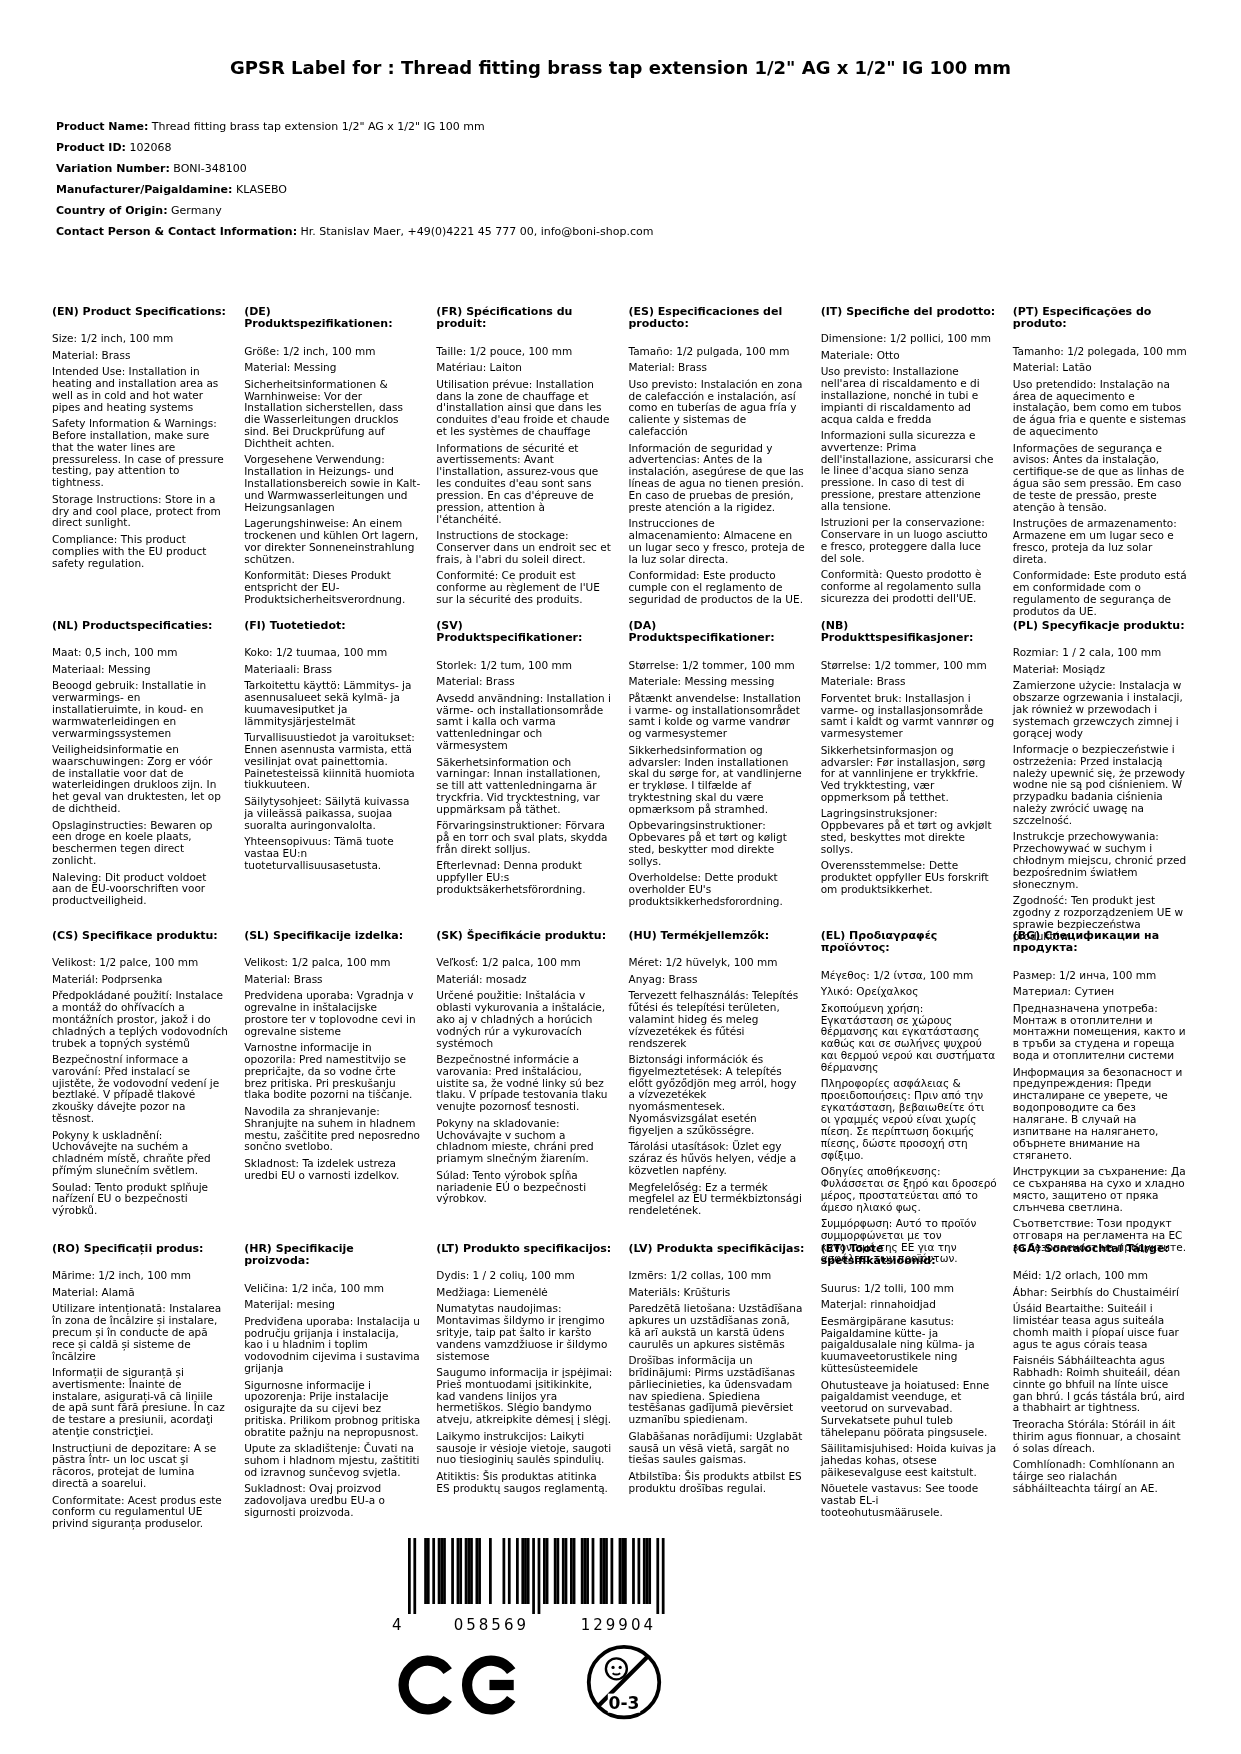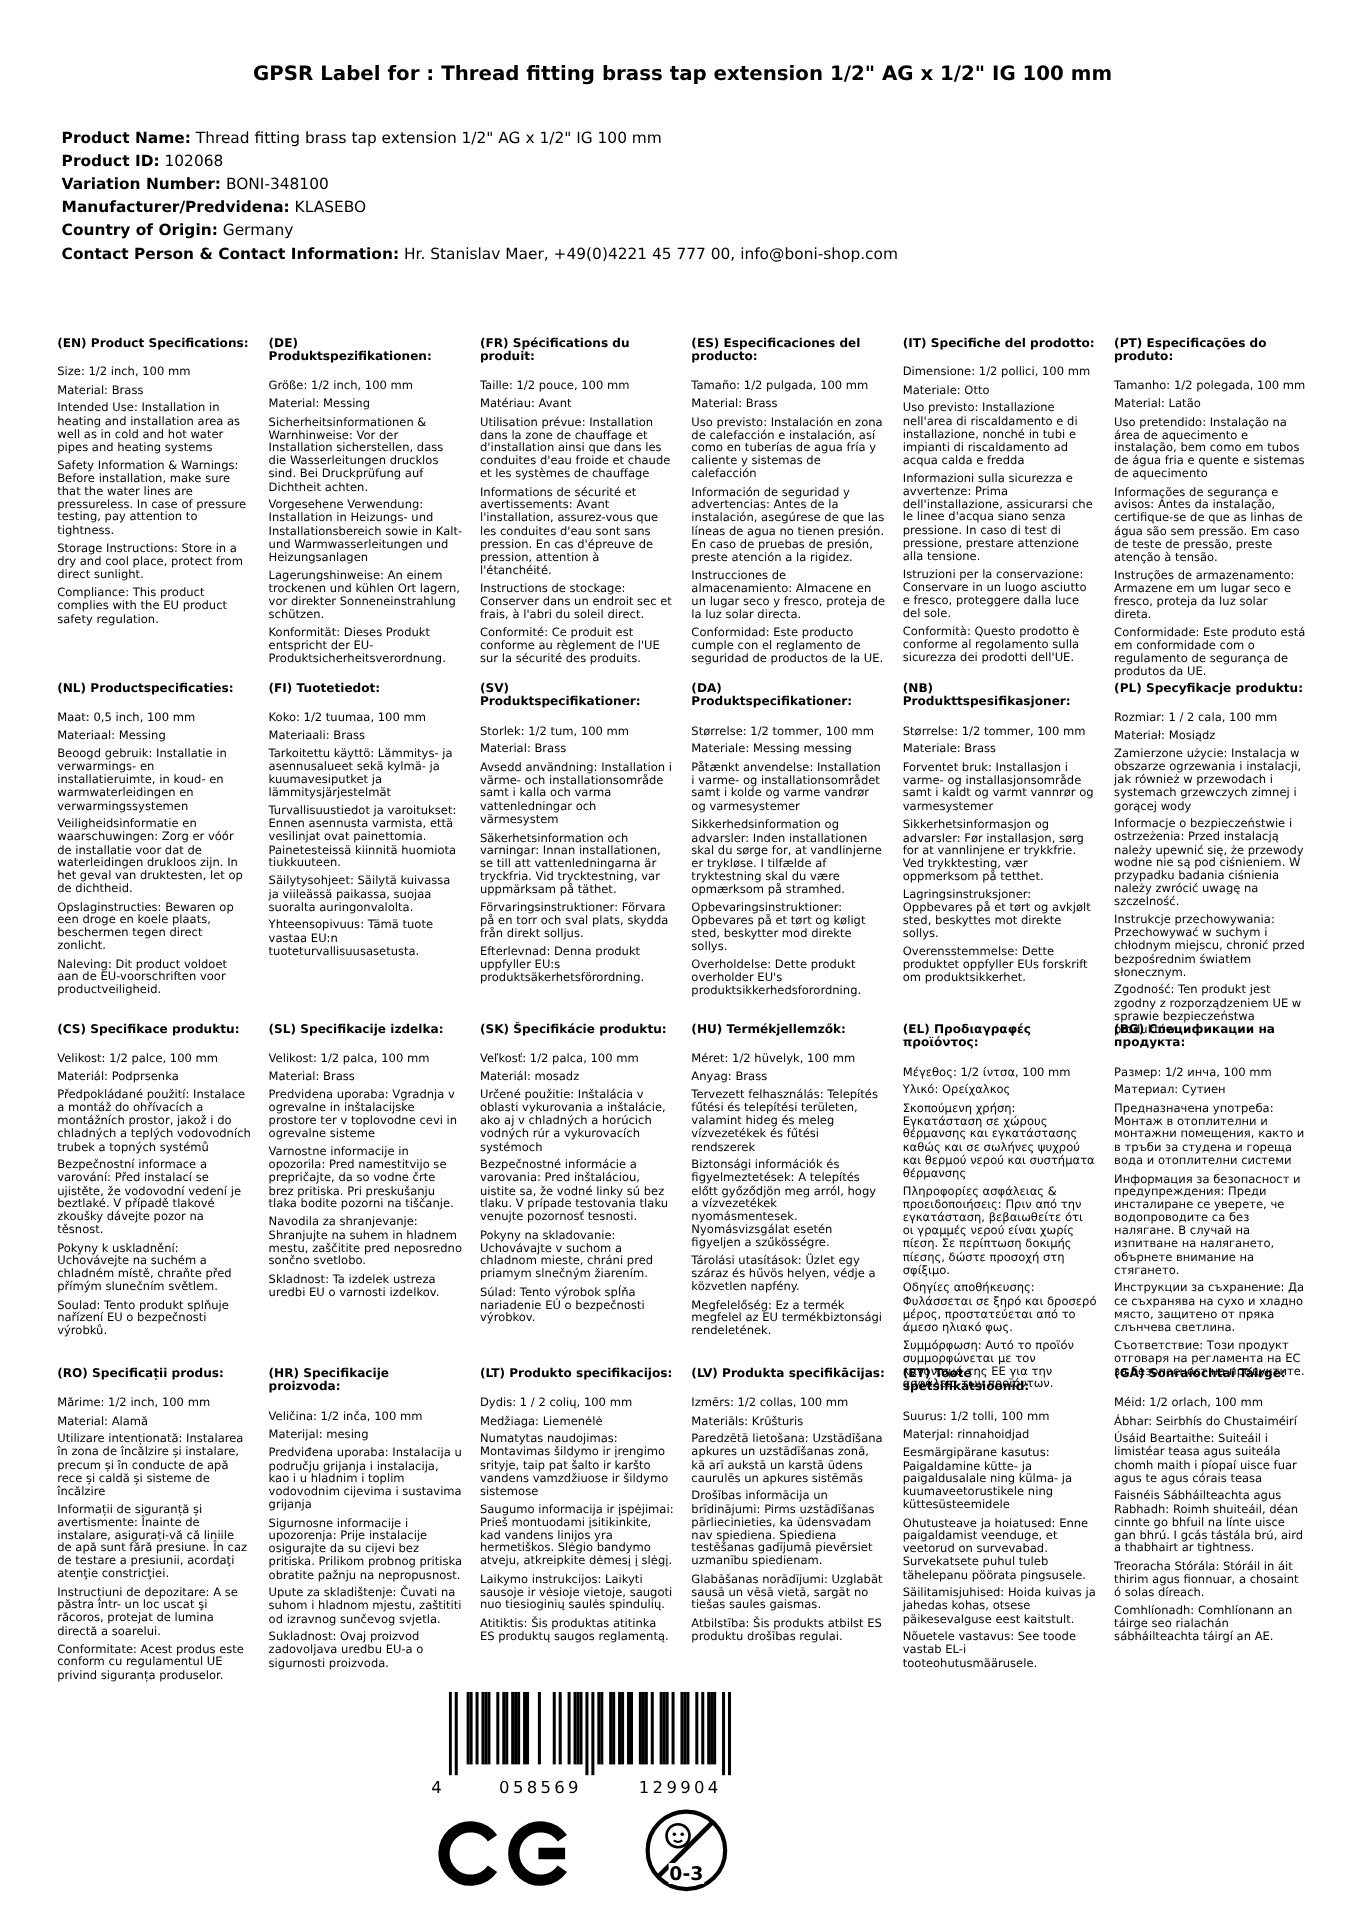--- a/index.html
+++ b/index.html
@@ -4,21 +4,21 @@
 <style>
   html,body{margin:0;padding:0;background:#888;}
   .page{
     position:relative;width:1241px;height:1754px;margin:0 auto;background:#ffffff;
     font-family:"DejaVu Sans","Liberation Sans",sans-serif;color:#000;overflow:hidden;
   }
   .title{
     padding-top:56px;margin:0 auto;max-width:980px;text-align:center;
     font-size:18px;font-weight:bold;line-height:1.32;
   }
-  .info{margin:36px 0 0 56px;font-size:14px;line-height:21px;}
+  .info{margin:36px 0 0 56px;font-size:11px;line-height:21px;}
   .info-row{white-space:nowrap;}
   .info-label{font-weight:bold;}
   .info-value{font-weight:normal;}
   .grid{
     margin:64px 52px 0 52px;display:grid;grid-template-columns:repeat(6,1fr);
     grid-template-rows:314px 310px 313px auto;column-gap:16px;
   }
   .cell{font-size:10.5px;line-height:1.13;}
   .cell-title{font-weight:bold;font-size:11px;line-height:1.15;margin:0 0 1px 0;}
   .spec{margin:4.5px 0 0 0;padding:0;}
@@ -46,21 +46,21 @@
     </div>
     <div class="info-row">
       <span class="info-label">Product ID:</span>
       <span class="info-value">102068</span>
     </div>
     <div class="info-row">
       <span class="info-label">Variation Number:</span>
       <span class="info-value">BONI-348100</span>
     </div>
     <div class="info-row">
-      <span class="info-label">Manufacturer/Predvidena:</span>
+      <span class="info-label">Manufacturer/Paigaldamine:</span>
       <span class="info-value">KLASEBO</span>
     </div>
     <div class="info-row">
       <span class="info-label">Country of Origin:</span>
       <span class="info-value">Germany</span>
     </div>
     <div class="info-row">
       <span class="info-label">Contact Person &amp; Contact Information:</span>
       <span class="info-value">Hr. Stanislav Maer, +49(0)4221 45 777 00, info@boni-shop.com</span>
     </div>
@@ -81,21 +81,21 @@
         <p class="spec">Größe: 1/2 inch, 100 mm</p>
         <p class="spec">Material: Messing</p>
         <p class="spec">Sicherheitsinformationen &amp; Warnhinweise: Vor der Installation sicherstellen, dass die Wasserleitungen drucklos sind. Bei Druckprüfung auf Dichtheit achten.</p>
         <p class="spec">Vorgesehene Verwendung: Installation in Heizungs- und Installationsbereich sowie in Kalt- und Warmwasserleitungen und Heizungsanlagen</p>
         <p class="spec">Lagerungshinweise: An einem trockenen und kühlen Ort lagern, vor direkter Sonneneinstrahlung schützen.</p>
         <p class="spec">Konformität: Dieses Produkt entspricht der EU-Produktsicherheitsverordnung.</p>
       </div>
       <div class="cell">
         <div class="cell-title">(FR) Spécifications du produit:</div>
         <p class="spec">Taille: 1/2 pouce, 100 mm</p>
-        <p class="spec">Matériau: Avant</p>
+        <p class="spec">Matériau: Laiton</p>
         <p class="spec">Utilisation prévue: Installation dans la zone de chauffage et d'installation ainsi que dans les conduites d'eau froide et chaude et les systèmes de chauffage</p>
         <p class="spec">Informations de sécurité et avertissements: Avant l'installation, assurez-vous que les conduites d'eau sont sans pression. En cas d'épreuve de pression, attention à l'étanchéité.</p>
         <p class="spec">Instructions de stockage: Conserver dans un endroit sec et frais, à l'abri du soleil direct.</p>
         <p class="spec">Conformité: Ce produit est conforme au règlement de l'UE sur la sécurité des produits.</p>
       </div>
       <div class="cell">
         <div class="cell-title">(ES) Especificaciones del producto:</div>
         <p class="spec">Tamaño: 1/2 pulgada, 100 mm</p>
         <p class="spec">Material: Brass</p>
         <p class="spec">Uso previsto: Instalación en zona de calefacción e instalación, así como en tuberías de agua fría y caliente y sistemas de calefacción</p>

